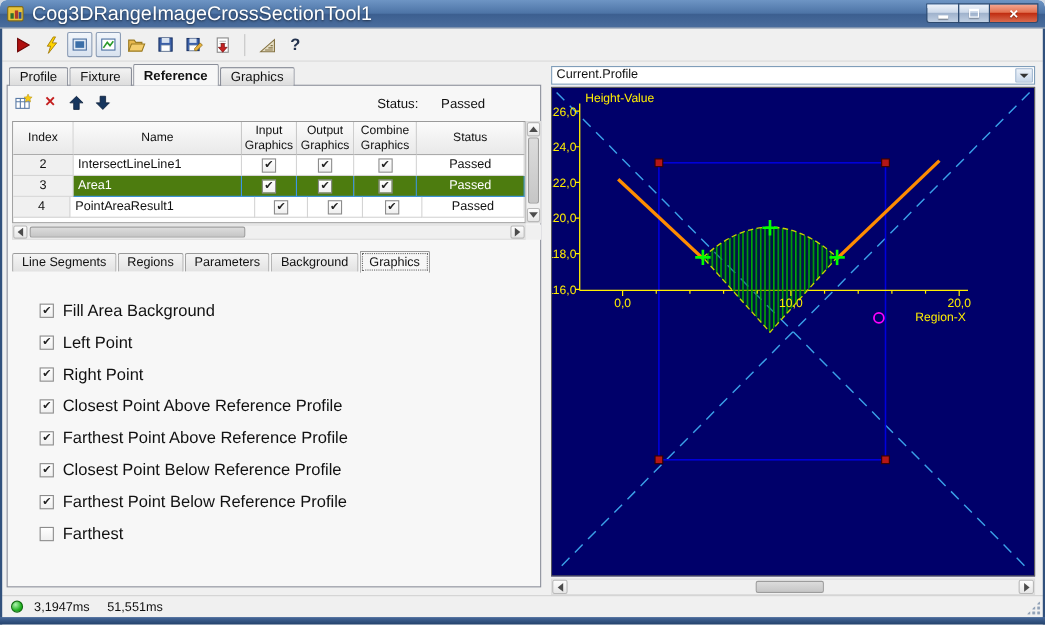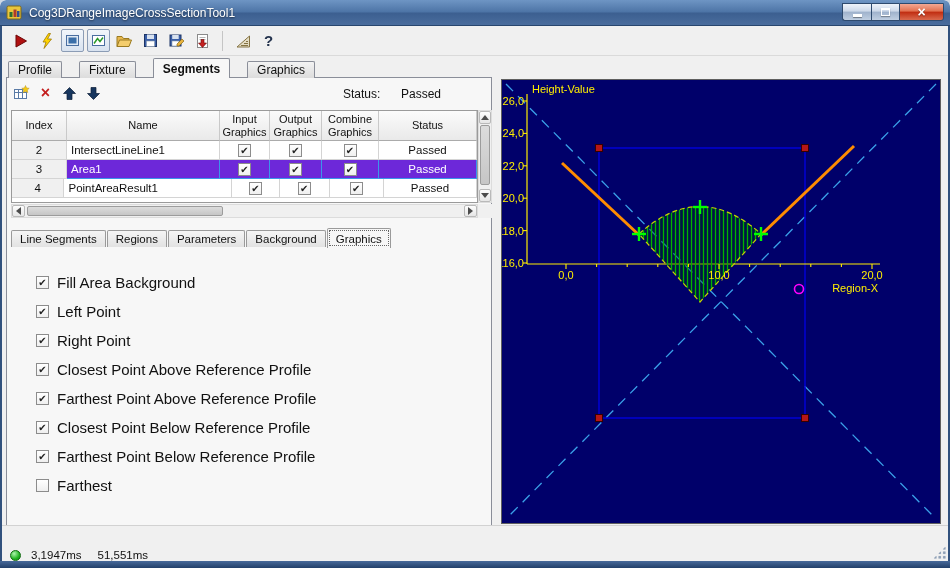--- a/index.html
+++ b/index.html
@@ -9,63 +9,63 @@
     border-radius:6px 6px 0 0;overflow:hidden;}
   
   .frame-left{position:absolute;left:0;top:26px;bottom:0;width:2px;background:#31517d;z-index:20;}
   .frame-right{position:absolute;right:0;top:26px;bottom:0;width:2px;background:#31517d;z-index:20;}
   .frame-bottom{position:absolute;left:0;right:0;bottom:0;height:7px;background:linear-gradient(#47699a,#22406a);z-index:20;}
   
   .titlebar{position:absolute;left:0;top:0;right:0;height:26px;z-index:21;
     background:linear-gradient(180deg,#6e95c4 0%,#4d74a6 48%,#3c5f90 52%,#4a6d9d 100%);
     border-bottom:1px solid #28466e;display:flex;align-items:center;padding:0 6px;border-radius:6px 6px 0 0;}
   .title-icon{width:17px;height:17px;display:inline-block;margin-right:6px;}
-  .title-text{color:#fff;text-shadow:0 1px 2px rgba(0,0,0,.55);font-size:12px;}
+  .title-text{color:#fff;text-shadow:0 1px 2px rgba(0,0,0,.55);font-size:18px;}
   .win-btns{margin-left:auto;display:flex;align-items:flex-start;height:20px;}
   .wbtn{height:18px;border:1px solid #2e4a6e;display:flex;align-items:center;justify-content:center;
     background:linear-gradient(#eef3fa 0%,#ccd8e9 45%,#9fb2cc 50%,#c0cfe2 100%);cursor:pointer;}
   .wbtn.min{width:29px;border-radius:0 0 0 3px;border-right:none;}
   .wbtn.max{width:28px;border-right:none;}
   .wbtn.close{width:45px;border-radius:0 0 3px 0;
     background:linear-gradient(#f4a893 0%,#e2704f 45%,#c02c10 50%,#d96a4e 100%);}
   .g-min{width:9px;height:3px;background:#fff;box-shadow:0 1px 1px rgba(0,0,0,.4);margin-top:7px;}
   .g-max{width:9px;height:8px;border:1px solid #fff;border-top:2px solid #fff;box-shadow:0 1px 1px rgba(0,0,0,.3);}
   .g-close{color:#fff;font-weight:bold;font-size:14px;line-height:14px;text-shadow:0 1px 1px rgba(0,0,0,.4);}
   
   .toolbar{position:absolute;left:2px;right:2px;top:26px;height:30px;background:#f0f0f0;
     border-bottom:1px solid #dadada;display:flex;align-items:center;padding-left:7px;gap:3px;}
   .tb-btn{width:23px;height:23px;border:none;background:transparent;padding:0;display:flex;
     align-items:center;justify-content:center;cursor:pointer;}
   .tb-btn.framed{border:1px solid #8b9cb5;background:linear-gradient(#f2f6fb,#d8e2ef);border-radius:2px;}
   .tb-sep{width:1px;height:20px;background:#c5c5c5;margin:0 5px;}
   .help-glyph{font-weight:bold;font-size:15px;color:#23324d;}
   .x-glyph{font-weight:bold;font-size:16px;line-height:14px;color:#c41f1f;}
   
-  .main-tabs{position:absolute;left:8px;top:58px;height:20px;display:flex;align-items:flex-end;z-index:3;gap:16px;}
+  .main-tabs{position:absolute;left:8px;top:58px;height:20px;display:flex;align-items:flex-end;z-index:3;}
   .tab{height:17px;padding:1px 9px 0;border:1px solid #8a8e99;border-bottom:none;border-radius:2px 2px 0 0;
     background:linear-gradient(#f3f3f3,#dcdcdc);margin-right:1px;font-size:12px;line-height:15px;cursor:pointer;}
   .tab.selected{height:20px;background:#f7f7f7;font-weight:bold;line-height:18px;}
   
   .panel{position:absolute;left:6px;top:77px;width:486px;height:457px;background:#f7f7f7;
     border:1px solid #8a8e99;}
   .ops-toolbar{position:absolute;left:4px;top:3px;height:24px;display:flex;align-items:center;gap:3px;}
   .ops-btn{width:21px;height:21px;border:none;background:transparent;padding:0;display:flex;align-items:center;justify-content:center;cursor:pointer;}
   .status-label{position:absolute;left:336px;top:9px;}
   .status-value{position:absolute;left:394px;top:9px;}
   
   .grid{position:absolute;left:4px;top:32px;width:467px;height:93px;border:1px solid #9a9a9a;background:#fff;overflow:hidden;}
   .ghead{display:flex;height:30px;}
   .th{border-right:1px solid #c9c9c9;border-bottom:1px solid #ababab;background:linear-gradient(#fbfbfb,#e9e9e9);
     display:flex;align-items:center;justify-content:center;text-align:center;font-size:11px;line-height:1.15;padding:1px 2px;}
   .trow{display:flex;height:19px;}
   .td{border-right:1px solid #d4d4d4;border-bottom:1px solid #d4d4d4;padding:2px 4px;font-size:11.5px;
     display:flex;align-items:center;overflow:hidden;white-space:nowrap;}
   .td.center{justify-content:center;}
   .td.rowhead{background:#f0f0f0;justify-content:center;}
-  .trow.selected .td{background:#6d28d9;color:#fff;border-color:#3b95ea;}
+  .trow.selected .td{background:#4d7c0f;color:#fff;border-color:#3b95ea;}
   .trow.selected .td.rowhead{background:#f0f0f0;color:#111;border-color:#d4d4d4;}
   .cb{display:inline-block;width:13px;height:13px;border:1px solid #8c8c8c;background:linear-gradient(#fff,#efefef);
     font-size:10px;line-height:11px;text-align:center;color:#222;font-weight:bold;flex:none;}
   
   .scrollbar{position:absolute;background:#f0f0f0;border:1px solid #dcdcdc;}
   .sb-btn{position:absolute;background:linear-gradient(#fdfdfd,#e6e6e6);border:1px solid #b9b9b9;border-radius:2px;
     display:flex;align-items:center;justify-content:center;cursor:pointer;}
   .sb-thumb{position:absolute;background:linear-gradient(#dcdcdc,#c6c6c6);border:1px solid #9c9c9c;border-radius:2px;cursor:pointer;}
   .sb-corner{position:absolute;background:#f0f0f0;}
   .arr{width:0;height:0;border-style:solid;}
@@ -86,22 +86,22 @@
   .combo{position:absolute;left:501px;top:60px;width:440px;height:17px;background:#fff;border:1px solid #7f9db9;cursor:pointer;}
   .combo-text{position:absolute;left:4px;top:1px;font-size:11.5px;}
   .combo-btn{position:absolute;right:1px;top:1px;bottom:1px;width:16px;
     background:linear-gradient(#eef3fa,#c9d8ea);border:1px solid #9cb4cf;border-radius:1px;
     display:flex;align-items:center;justify-content:center;cursor:pointer;}
   .tri-down{width:0;height:0;border:4px solid transparent;border-top:4px solid #333;margin-top:4px;}
   .plot-frame{position:absolute;left:501px;top:79px;width:440px;height:445px;border:1px solid #5f5f5f;background:#00006a;}
   #profile-svg{display:block;}
   #profile-svg text{font-family:"Liberation Sans","DejaVu Sans",sans-serif;font-size:11px;fill:#ffee00;}
   
-  .statusbar{position:absolute;left:2px;right:2px;bottom:7px;height:36px;background:#f0f0f0;
-    border-top:1px solid #d2d2d2;display:flex;align-items:flex-end;padding-left:8px;gap:16px;z-index:15;}
+  .statusbar{position:absolute;left:2px;right:2px;bottom:7px;height:20px;background:#f0f0f0;
+    border-top:1px solid #d2d2d2;display:flex;align-items:center;padding-left:8px;gap:16px;z-index:15;}
   .led{width:11px;height:11px;border-radius:50%;border:1px solid #0f6a0f;
     background:radial-gradient(circle at 35% 30%,#aef4ae,#23b323 60%,#128412);}
   .sb-text{font-size:11.5px;}
   .sb-text.first{margin-left:-6px;}
   .resize-grip{position:absolute;right:4px;bottom:9px;width:13px;height:13px;z-index:22;
     background-image:radial-gradient(#8fa0b6 1.2px,transparent 1.6px);background-size:4.5px 4.5px;
     clip-path:polygon(100% 0,100% 100%,0 100%);}
 </style>
 </head>
 <body>
@@ -193,21 +193,21 @@
         </svg>
       </button>
       <button class="tb-btn">
         <span class="help-glyph">?</span>
       </button>
     </div>
 
   <div class="main-tabs">
       <div class="tab">Profile</div>
       <div class="tab">Fixture</div>
-      <div class="tab selected">Segments</div>
+      <div class="tab selected">Reference</div>
       <div class="tab">Graphics</div>
     </div>
 
   <div class="panel">
     <div class="ops-toolbar">
         <button class="ops-btn">
           <svg width="17" height="16">
             <rect x="1.5" y="4.5" width="12" height="9" fill="#ffffff" stroke="#5a7ba6"></rect>
             <line x1="1.5" y1="7.5" x2="13.5" y2="7.5" stroke="#5a7ba6"></line>
             <line x1="5.5" y1="4.5" x2="5.5" y2="13.5" stroke="#5a7ba6"></line>
@@ -344,20 +344,26 @@
           <span class="cb checked">✔</span>
           <span class="opt-label">Farthest Point Below Reference Profile</span>
         </div>
         <div class="opt">
           <span class="cb"></span>
           <span class="opt-label">Farthest</span>
         </div>
       </div>
   </div>
 
+  <div class="combo">
+    <span class="combo-text">Current.Profile</span>
+    <span class="combo-btn">
+        <span class="tri-down"></span>
+      </span>
+  </div>
 
   <div class="plot-frame">
     <svg id="profile-svg" width="438" height="443" viewBox="0 0 438 443" preserveAspectRatio="none">
       <defs>
         <pattern id="hatch" width="4" height="4" patternUnits="userSpaceOnUse">
           <rect width="4" height="4" fill="#003a00" fill-opacity="0.35"></rect>
           <line x1="1.5" y1="0" x2="1.5" y2="4" stroke="#00b400" stroke-width="1.3"></line>
         </pattern>
       </defs>
       <rect x="0" y="0" width="438" height="443" fill="#00006a"></rect>

